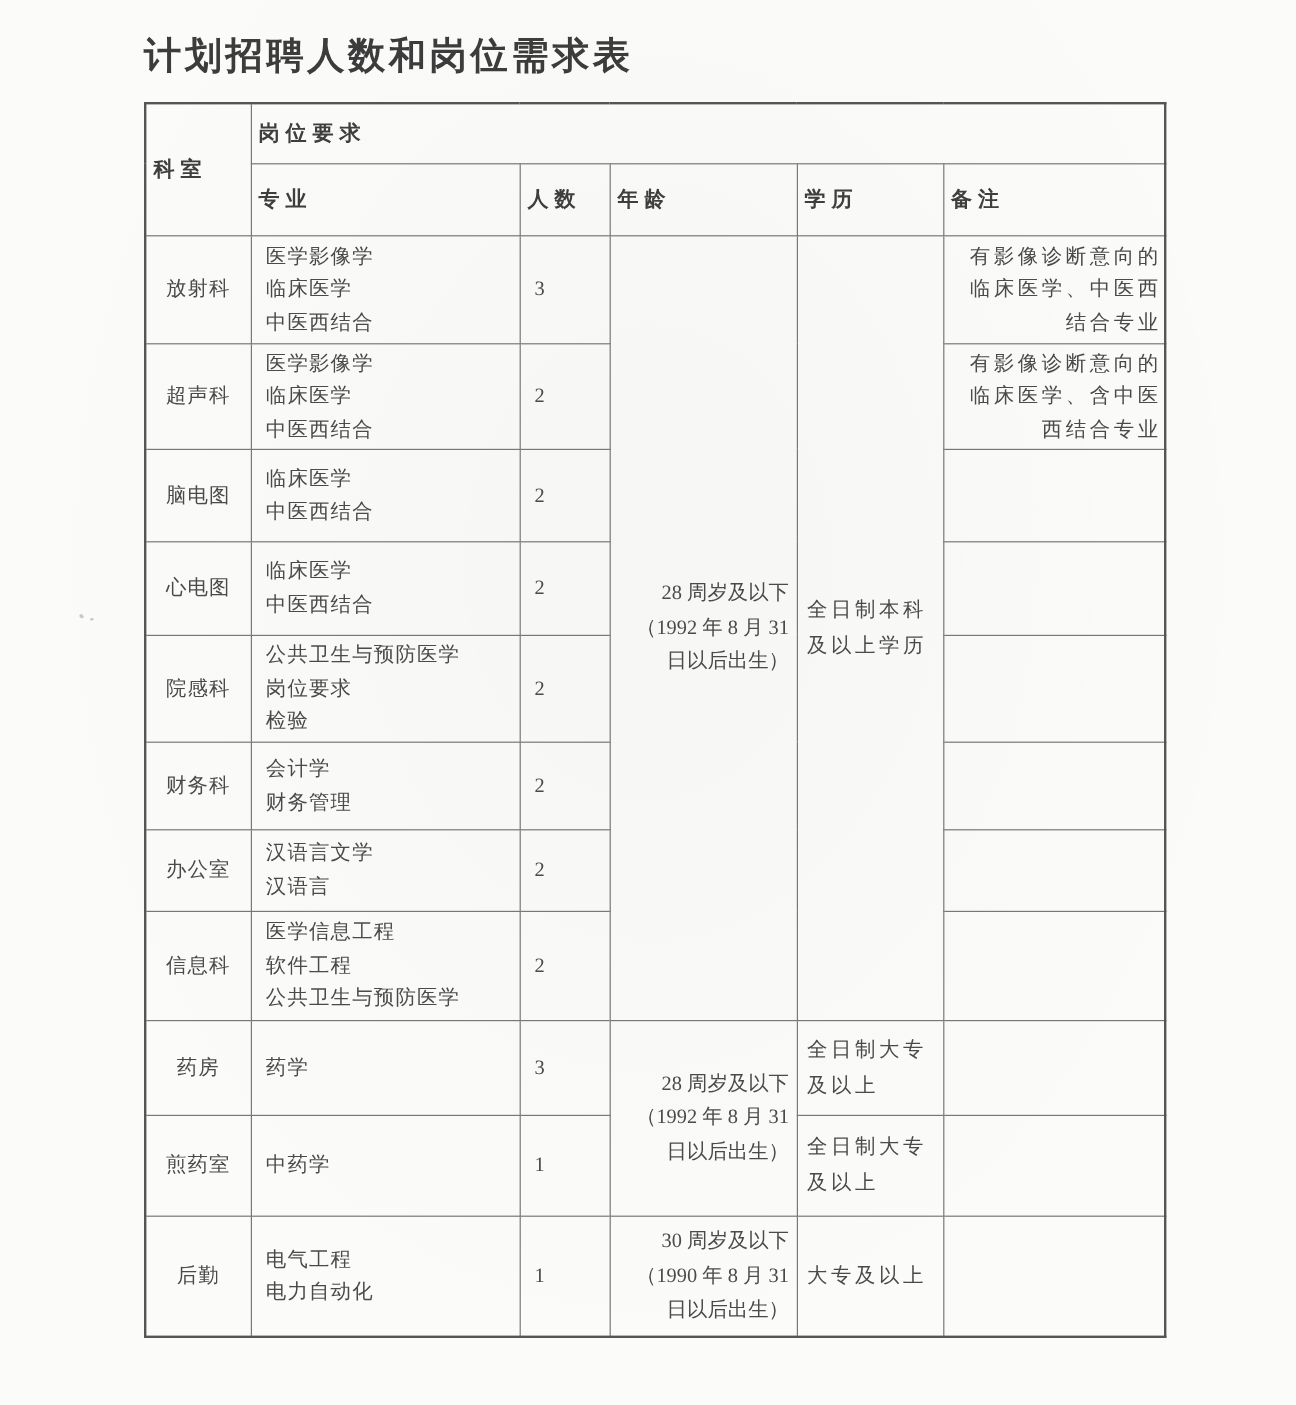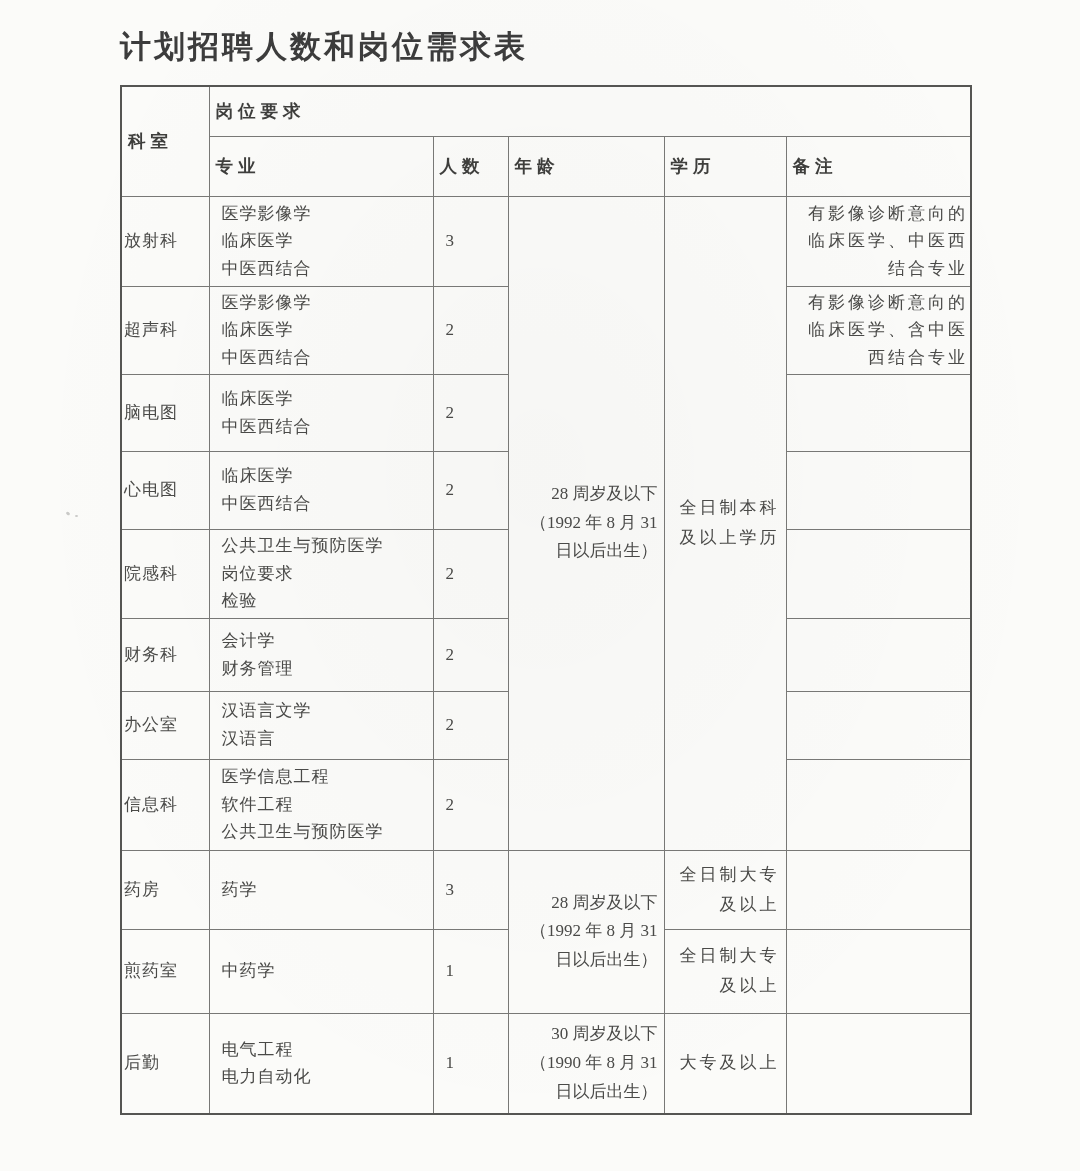--- a/index.html
+++ b/index.html
@@ -47,41 +47,41 @@
   }
   th.hdr {
     font-weight: bold;
     text-align: left;
     letter-spacing: 5px;
     color: #3e3e3c;
     font-size: 17.5px;
     margin-left: 42px;
   }
   td.dept {
-    text-align: left;
+    text-align: center;
     letter-spacing: 1px;
     padding: 2px 2px;
     margin-top: 28px;
   }
   td.majors {
     text-align: left;
     padding-left: 12px;
     letter-spacing: 1px;
   }
   td.count {
     text-align: left;
     padding-left: 12px;
   }
   td.age {
     text-align: right;
     padding-left: 7px;
     line-height: 1.68;
   }
   td.edu {
-    text-align: right;
+    text-align: left;
     padding-left: 8px;
     letter-spacing: 3px;
     line-height: 1.75;
   }
   td.remark {
     text-align: right;
     padding-left: 8px;
     padding-right: 2px;
     letter-spacing: 3px;
     line-height: 1.62;

